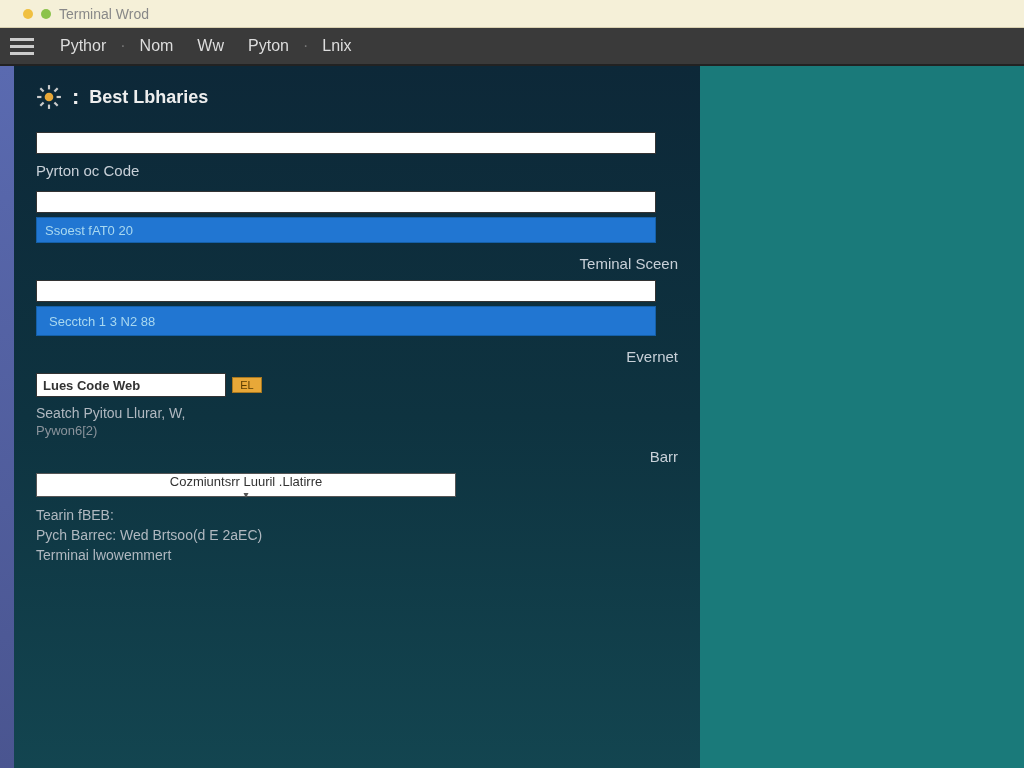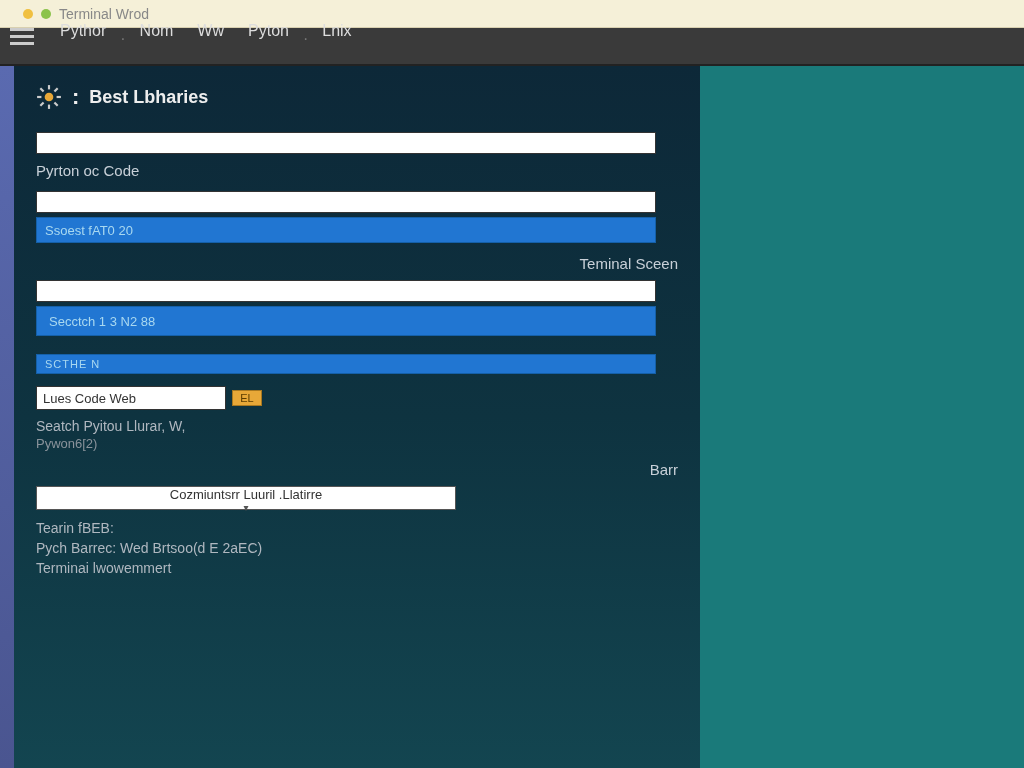--- a/index.html
+++ b/index.html
@@ -4,21 +4,21 @@
 <style>
 * { margin: 0; padding: 0; box-sizing: border-box; font-family: Arial, sans-serif; }
 body { width: 1024px; height: 768px; overflow: hidden; background: #f5f0d8; }
 
 .titlebar { height: 28px; background: #f5f0d8; display: flex; align-items: center; padding: 0 23px; gap: 8px; border-bottom: 1px solid #d8d0b0; }
 .titlebar .dot { width: 10px; height: 10px; border-radius: 50%; }
 .dot.y { background: #f0c040; }
 .dot.g { background: #8bc34a; }
 .titlebar .title { color: #888; font-size: 14px; }
 
-.menubar { height: 38px; background: #3a3a3a; display: flex; align-items: flex-end; padding: 16px 10px; gap: 0; border-bottom: 2px solid #222; }
+.menubar { height: 38px; background: #3a3a3a; display: flex; align-items: center; padding: 16px 10px; gap: 0; border-bottom: 2px solid #222; }
 .hamburger { width: 24px; height: 24px; display: flex; flex-direction: column; justify-content: center; gap: 4px; margin-right: 14px; cursor: pointer; }
 .hamburger span { display: block; height: 3px; background: #ccc; }
 .menu-item { color: #ddd; font-size: 16px; padding: 8px 12px; cursor: pointer; }
 .menu-div { color: #777; padding: 0 2px; }
 
 .workspace { display: flex; height: calc(768px - 28px - 38px); }
 .leftstrip { width: 14px; background: linear-gradient(to bottom, #5a6ab0, #4a5590); }
 .main { flex: 0 0 686px; background: linear-gradient(to bottom, #0d2838 0%, #0e3340 50%, #134550 100%); padding: 18px 22px 0 22px; overflow: hidden; }
 .side { flex: 1; background: #1a7a7a; }
 
@@ -31,21 +31,21 @@
 .text-input { width: 620px; height: 22px; background: #fff; border: 1px solid #333; display: block; padding: 0 6px; font-size: 13px; color: #333; }
 .label { color: #c8d0d8; font-size: 15px; margin: 8px 0 6px 0; display: block; }
 
 .blue-bar { width: 620px; height: 26px; background: #2176d2; color: #a8d8f0; font-size: 13px; display: flex; align-items: center; padding: 0 8px; margin-top: 4px; border: 1px solid #1560a8; }
 .blue-bar.tall { height: 30px; padding-left: 12px; }
 .blue-bar.short { width: 620px; height: 20px; font-size: 11px; letter-spacing: 1px; }
 
 .section-label { color: #c8d0d8; font-size: 15px; margin: 10px 0 8px 0; text-align: right; }
 
 .inline-row { display: flex; align-items: center; gap: 6px; margin: 6px 0; }
-.small-input { width: 190px; height: 24px; background: #fff; border: 1px solid #333; padding: 0 6px; font-size: 13px; color: #333; }
+.small-input { width: 190px; height: 24px; background: #fff; border: 1px solid #333; padding: 0 6px; font-size: 13px; color: #333; font-weight: bold; }
 .small-btn { width: 30px; height: 16px; background: #e8a838; border: 1px solid #a87820; color: #5a3c00; font-size: 11px; display: flex; align-items: center; justify-content: center; cursor: pointer; }
 
 .info-line { color: #b0b8c0; font-size: 14px; margin: 8px 0 2px 0; }
 .sub-line { color: #8a939b; font-size: 13px; margin: 2px 0 10px 0; }
 
 .select-row { margin: 4px 0 10px 0; }
 .select { width: 420px; height: 24px; background: #fff; border: 1px solid #555; padding: 0 6px; font-size: 13px; color: #333; display: flex; align-items: center; justify-content: space-between; cursor: pointer; flex-direction: column; }
 .select .chev { color: #555; font-size: 10px; }
 
 .footer-lines { margin-top: 6px; }
@@ -114,26 +114,22 @@
 
     <div class="section-label">Teminal Sceen</div>
 
     <div class="field-block">
       <input class="text-input" style="">
       <div class="blue-bar tall">
         <span>Secctch 1 3 N2 88</span>
       </div>
     </div>
 
-    <div class="field-block" style="margin-top:18px">
-      <div class="blue-bar short">
-        <span>SCTHE N</span>
-      </div>
-    </div>
 
+    <div class="section-label">Evernet</div>
 
     <div class="inline-row">
       <input class="small-input" value="Lues Code Web" style="">
       <div class="small-btn">
         <span>EL</span>
       </div>
     </div>
 
     <div class="info-line">Seatch Pyitou Llurar, W,</div>
     <div class="sub-line">Pywon6[2)</div>

